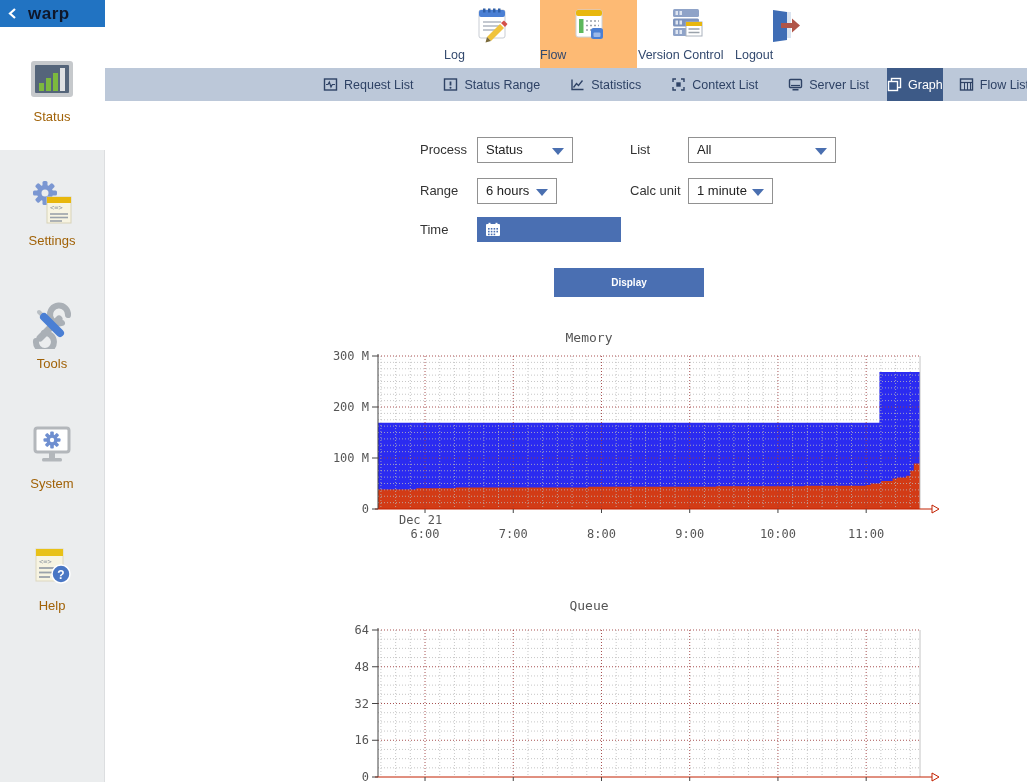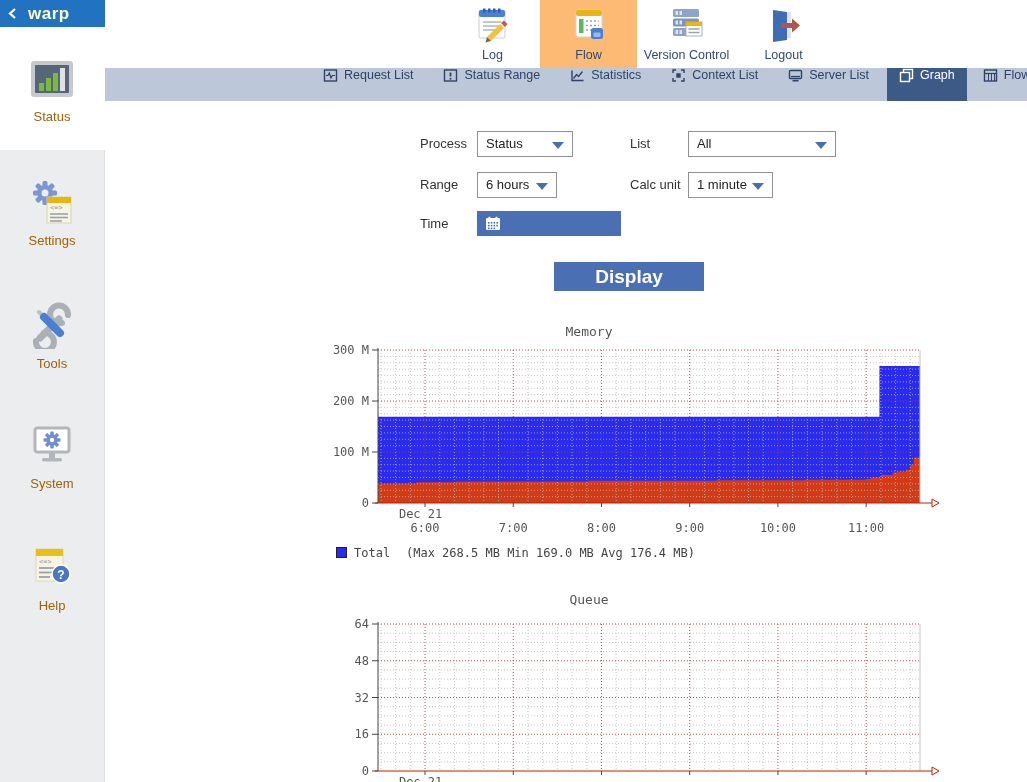--- a/index.html
+++ b/index.html
@@ -4,52 +4,52 @@
 <style>
   *{box-sizing:border-box;margin:0;padding:0}
   body{width:1027px;height:782px;position:relative;overflow:hidden;background:#fff;
        font-family:"Liberation Sans",sans-serif;}
 
   
   .sidebar{position:absolute;left:0;top:0;width:105px;height:782px;background:#ebedee;
            border-right:1px solid #dcdee0}
   .side-header{position:absolute;left:0;top:0;width:105px;height:27px;background:#2173c2;
                display:flex;align-items:center;padding-left:7px}
-  .side-header .brand{color:#fef9c3;font-weight:bold;font-size:17px;letter-spacing:.5px;margin-left:10px}
+  .side-header .brand{color:#0f172a;font-weight:bold;font-size:17px;letter-spacing:.5px;margin-left:10px}
   .active-strip{position:absolute;left:0;top:27px;width:105px;height:123px;background:#fff}
   .side-item{position:absolute;width:104px;text-align:center;cursor:pointer}
   .side-item svg{display:block;margin:0 auto}
   .side-item .slabel{margin-top:7px;font-size:13px;color:#a16207}
 
   
   .main{position:absolute;left:105px;top:0;width:922px;height:782px}
-  .nav-item{position:absolute;top:0;width:97px;height:68px;text-align:center;cursor:pointer}
+  .nav-item{position:absolute;top:0;width:97px;height:68px;cursor:pointer}
   .nav-item.selected{background:#fdba74}
   .nav-item svg{display:block;margin:5px auto 0}
   .nav-item .nlabel{font-size:12.5px;color:#33496e;margin-top:1px;white-space:nowrap}
 
   
   .subnav{position:absolute;left:0;top:68px;width:922px;height:33px;background:#bcc8d9;
           display:flex;align-items:center;padding-left:218px;font-size:12.5px;color:#2e4265}
-  .sn-item{display:flex;align-items:flex-start;height:33px;margin-right:30px;white-space:nowrap;cursor:pointer}
+  .sn-item{display:flex;align-items:center;height:33px;margin-right:30px;white-space:nowrap;cursor:pointer}
   .sn-item svg{margin-right:6px}
-  .sn-item.selected{background:#3d5a87;color:#fff;padding:0 12px;margin-right:8px}
+  .sn-item.selected{background:#3d5a87;color:#fff;padding:0 0;margin-right:8px}
 
   
-  .content{position:absolute;left:0;top:99px;width:922px;height:598px}
+  .content{position:absolute;left:0;top:105px;width:922px;height:598px}
   .flabel{position:absolute;font-size:13px;color:#333;line-height:26px}
   .fselect{position:absolute;height:26px;border:1px solid #919191;background:#fff;cursor:pointer;
            font-size:13px;color:#222;line-height:24px;padding-left:8px}
   .fselect .arrow{position:absolute;right:8px;top:10px;width:0;height:0;
                   border-left:6px solid transparent;border-right:6px solid transparent;
                   border-top:7px solid #4a6fb0}
   .timefield{position:absolute;left:372px;top:112px;width:144px;height:25px;background:#4a6fb2;
              cursor:pointer;display:flex;align-items:center;padding-left:8px}
   .display-btn{position:absolute;left:449px;top:163px;width:150px;height:29px;background:#4a6fb2;
-               color:#fff;font-weight:bold;font-size:19px;text-align:center;line-height:29px;
+               color:#fff;font-weight:bold;font-size:10px;text-align:center;line-height:29px;
                cursor:pointer;border:none}
 
   
   .chart{position:absolute;width:640px}
   .chart svg{overflow:visible}
   .ct{font-family:"DejaVu Sans Mono",monospace;font-size:12px;fill:#555}
   .ctitle{font-size:13px}
   .legend{position:absolute;left:0;font-family:"DejaVu Sans Mono",monospace;font-size:12px;color:#444}
   .lrow{display:flex;align-items:center;height:19px}
   .lsw{width:11px;height:11px;border:1px solid #222;margin-right:7px;flex:none}
@@ -398,25 +398,20 @@
           <text x="265.4878723750611" y="212" text-anchor="middle" class="ct">8:00</text>
           <line x1="353.7183786423572" y1="183" x2="353.7183786423572" y2="187" stroke="#444"></line>
           <text x="353.7183786423572" y="212" text-anchor="middle" class="ct">9:00</text>
           <line x1="441.9488849096534" y1="183" x2="441.9488849096534" y2="187" stroke="#444"></line>
           <text x="441.9488849096534" y="212" text-anchor="middle" class="ct">10:00</text>
           <line x1="530.1793911769495" y1="183" x2="530.1793911769495" y2="187" stroke="#444"></line>
           <text x="530.1793911769495" y="212" text-anchor="middle" class="ct">11:00</text>
           <text x="84.61533452710407" y="198" text-anchor="middle" class="ct">Dec 21</text>
           <text x="253" y="16" text-anchor="middle" class="ct ctitle">Memory</text>
         </svg><div class="legend" style="top: 223px;">
-          <div class="lrow">
-            <span class="lsw" style="background: rgb(43, 43, 240);"></span>
-            <span class="lname">Total</span>
-            <span>(Max 268.5 MB  Min 169.0 MB  Avg 176.4 MB)</span>
-          </div>
         </div></div>
 
     <div class="chart" style="left:231px;top:489px;height:240px"><svg width="620" height="235">
           <line x1="44.911606706820805" y1="36" x2="44.911606706820805" y2="183" stroke="#b9b9b9" stroke-dasharray="1,2" stroke-opacity="0.8"></line>
           <line x1="59.61669108470352" y1="36" x2="59.61669108470352" y2="183" stroke="#b9b9b9" stroke-dasharray="1,2" stroke-opacity="0.8"></line>
           <line x1="74.32177546258615" y1="36" x2="74.32177546258615" y2="183" stroke="#b9b9b9" stroke-dasharray="1,2" stroke-opacity="0.8"></line>
           <line x1="89.02685984046886" y1="36" x2="89.02685984046886" y2="183" stroke="#9e3f3f" stroke-dasharray="1,2" stroke-opacity="0.9"></line>
           <line x1="103.73194421835157" y1="36" x2="103.73194421835157" y2="183" stroke="#b9b9b9" stroke-dasharray="1,2" stroke-opacity="0.8"></line>
           <line x1="118.4370285962342" y1="36" x2="118.4370285962342" y2="183" stroke="#b9b9b9" stroke-dasharray="1,2" stroke-opacity="0.8"></line>
           <line x1="133.1421129741169" y1="36" x2="133.1421129741169" y2="183" stroke="#b9b9b9" stroke-dasharray="1,2" stroke-opacity="0.8"></line>

